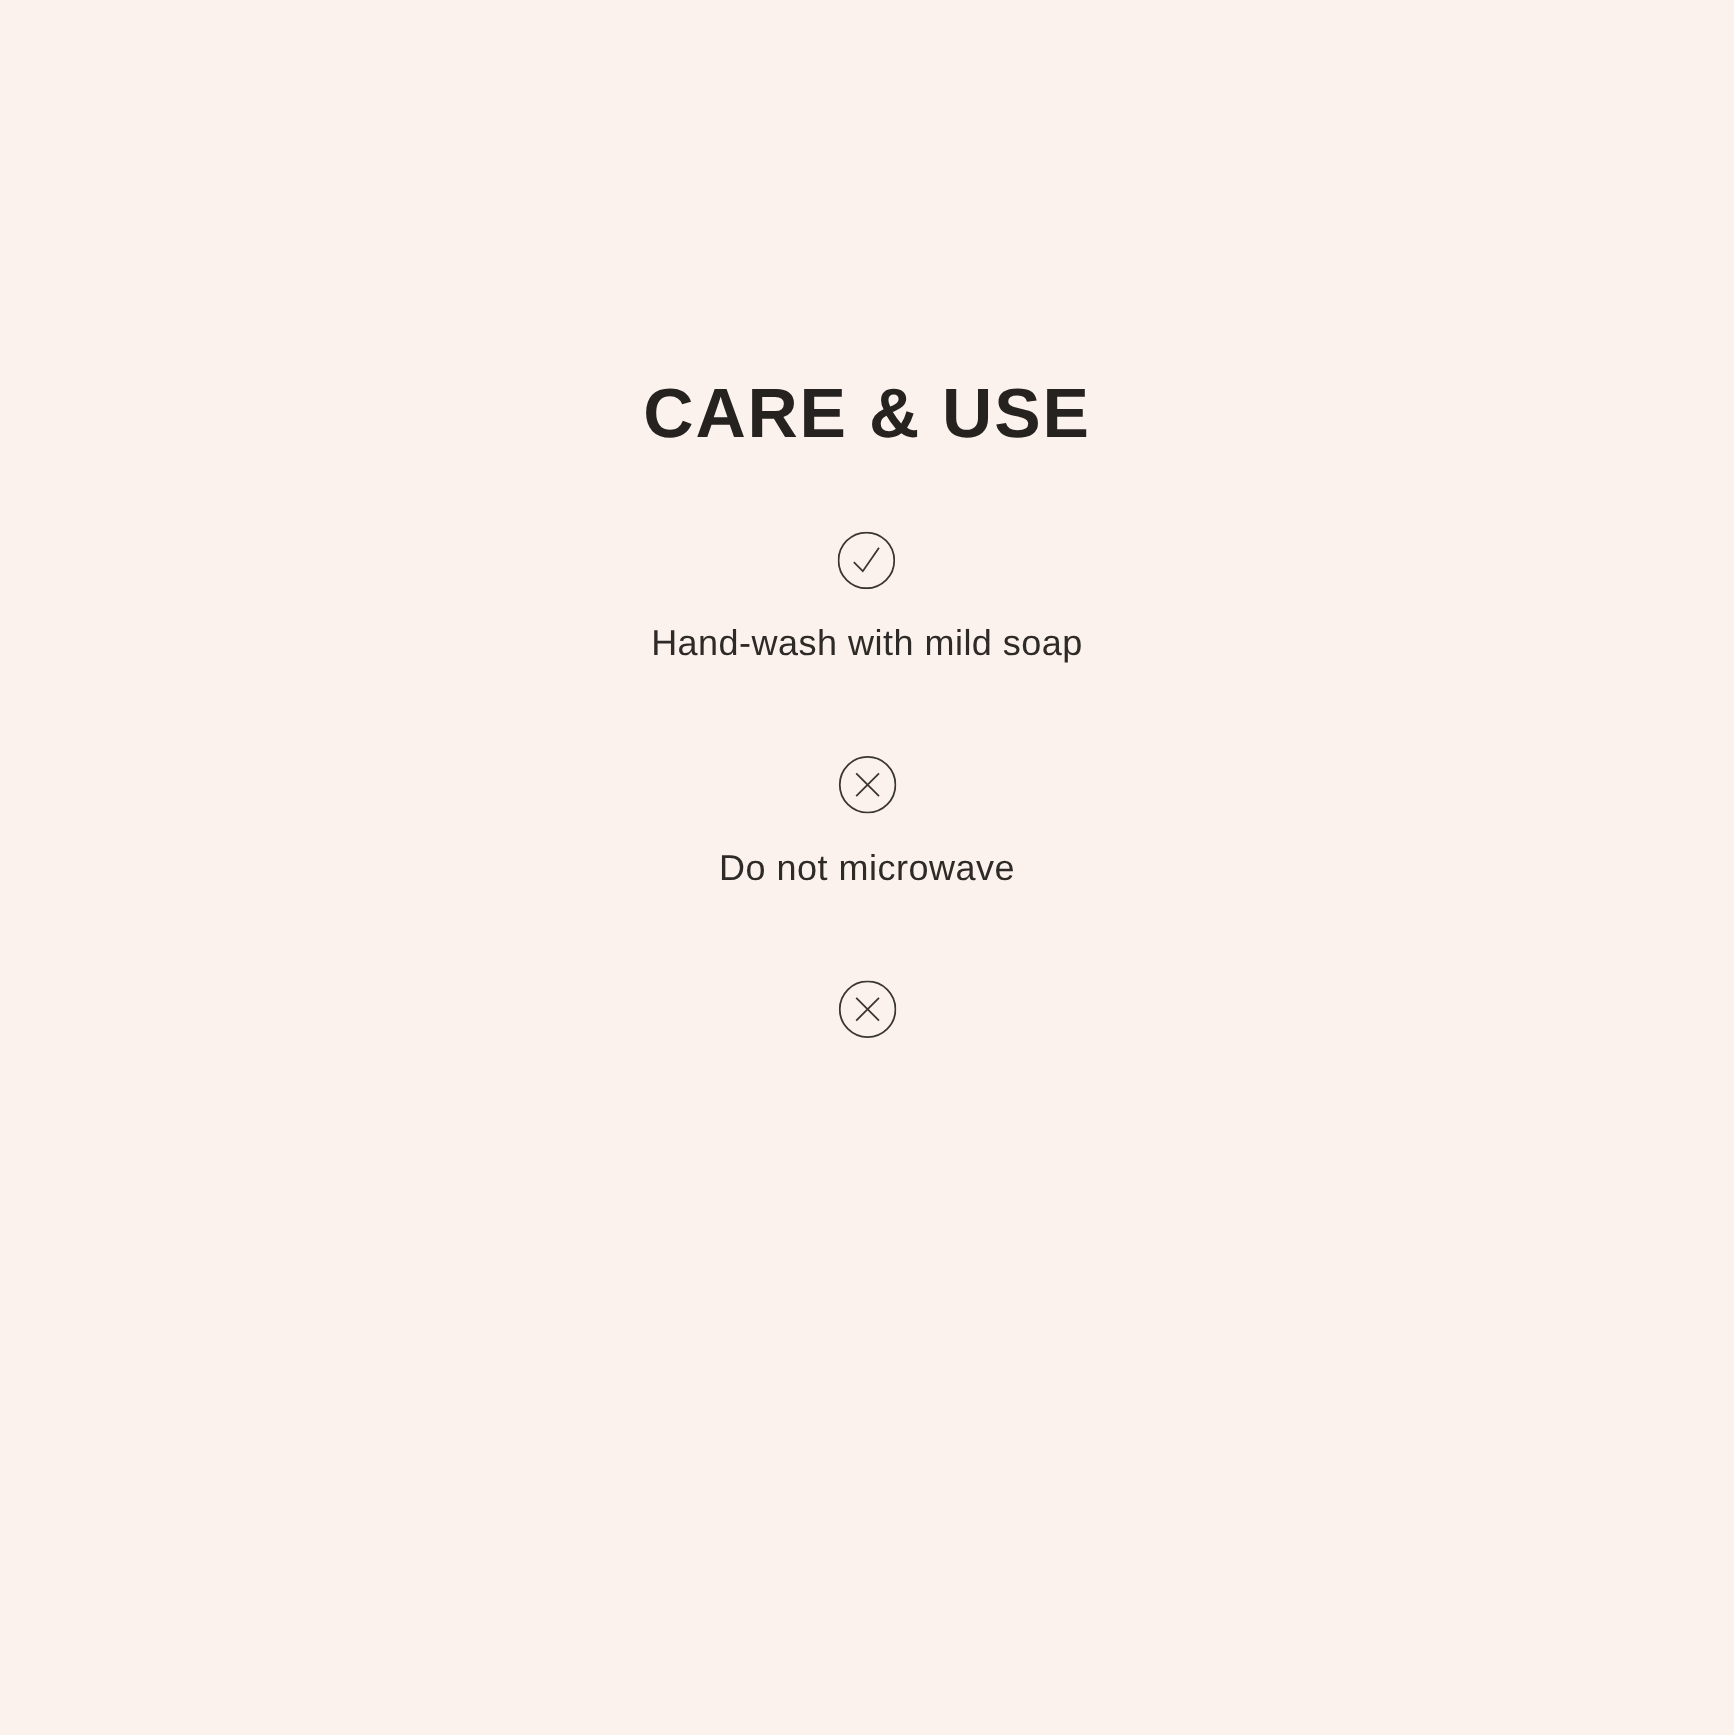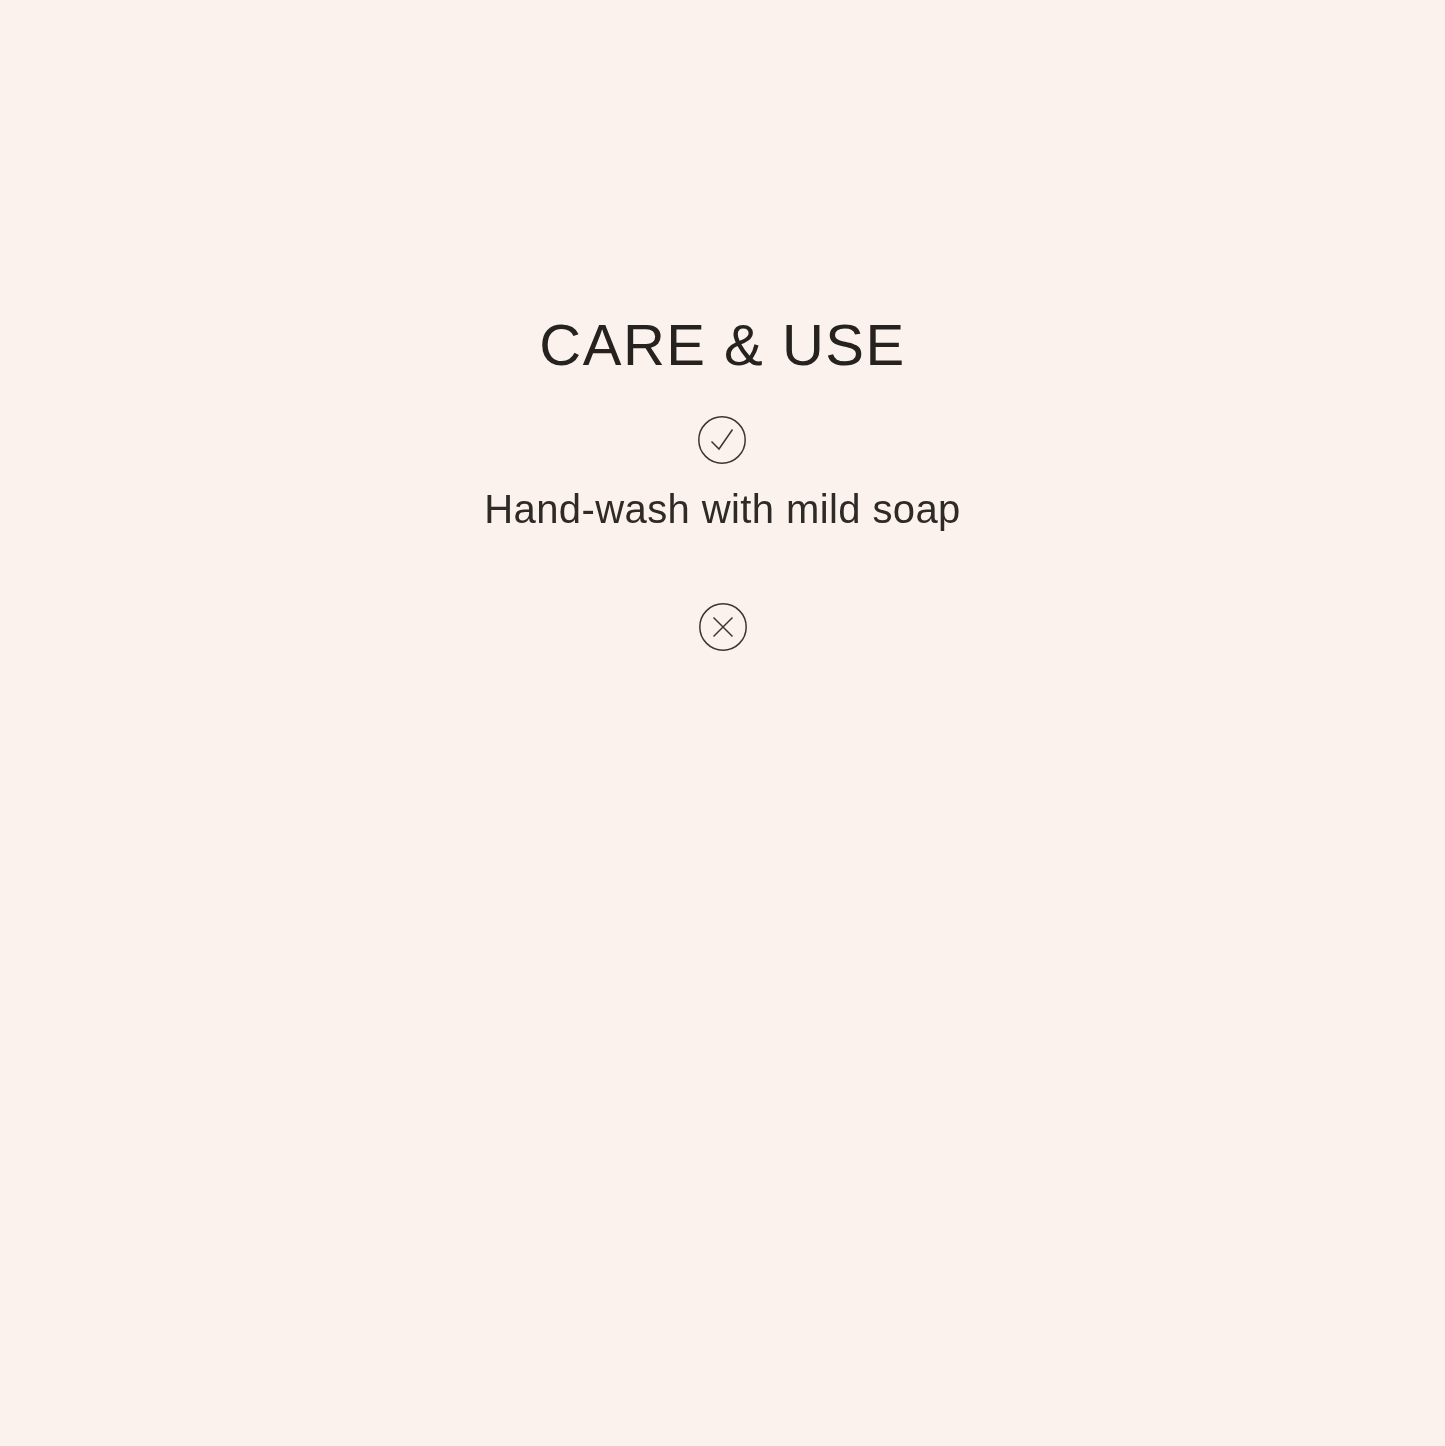--- a/index.html
+++ b/index.html
@@ -11,42 +11,42 @@
     height: 1446px;
     background: #fcf2ed;
     display: flex;
     flex-direction: column;
     align-items: center;
     padding-top: 310px;
     overflow: hidden;
   }
   .title {
     font-size: 58px;
-    font-weight: 400;
+    font-weight: 700;
     letter-spacing: 1.5px;
     line-height: 1.2;
     color: #262220;
     text-align: left;
-    margin-bottom: 36px;
+    margin-bottom: 63px;
   }
   .care-item {
     display: flex;
     flex-direction: column;
     align-items: center;
     margin-bottom: 74px;
   }
   .icon {
     display: block;
     width: 48px;
     height: 48px;
     margin-bottom: 26px;
   }
   .icon svg { display: block; }
   .label {
-    font-size: 40px;
+    font-size: 30px;
     font-weight: 400;
     letter-spacing: 0.4px;
     line-height: 39px;
     color: #2e2a27;
     text-align: right;
     white-space: nowrap;
   }
 </style>
 </head>
 <body>
@@ -59,20 +59,29 @@
     <span class="icon">
       <svg width="48" height="48" viewBox="0 0 48 48" fill="none" xmlns="http://www.w3.org/2000/svg">
         <circle cx="24" cy="24" r="23.2" stroke-width="1.5" fill="none" stroke="#3a3633"></circle>
         <path d="M13.5 25.5 L21 33 L34.5 13.5" stroke-width="1.5" fill="none" stroke="#3a3633"></path>
       </svg>
     </span>
     <span class="label">Hand-wash with mild soap</span>
   </div>
 
 
+  <div class="care-item">
+    <span class="icon">
+      <svg width="48" height="48" viewBox="0 0 48 48" fill="none" xmlns="http://www.w3.org/2000/svg">
+        <circle cx="24" cy="24" r="23.2" stroke-width="1.5" fill="none" stroke="#3a3633"></circle>
+        <path d="M14.5 14.5 L33.5 33.5 M33.5 14.5 L14.5 33.5" stroke-width="1.5" fill="none" stroke="#3a3633"></path>
+      </svg>
+    </span>
+    <span class="label">Do not microwave</span>
+  </div>
 
   <div class="care-item">
     <span class="icon">
       <svg width="48" height="48" viewBox="0 0 48 48" fill="none" xmlns="http://www.w3.org/2000/svg">
         <circle cx="24" cy="24" r="23.2" stroke-width="1.5" fill="none" stroke="#3a3633"></circle>
         <path d="M14.5 14.5 L33.5 33.5 M33.5 14.5 L14.5 33.5" stroke-width="1.5" fill="none" stroke="#3a3633"></path>
       </svg>
     </span>
   </div>
 

